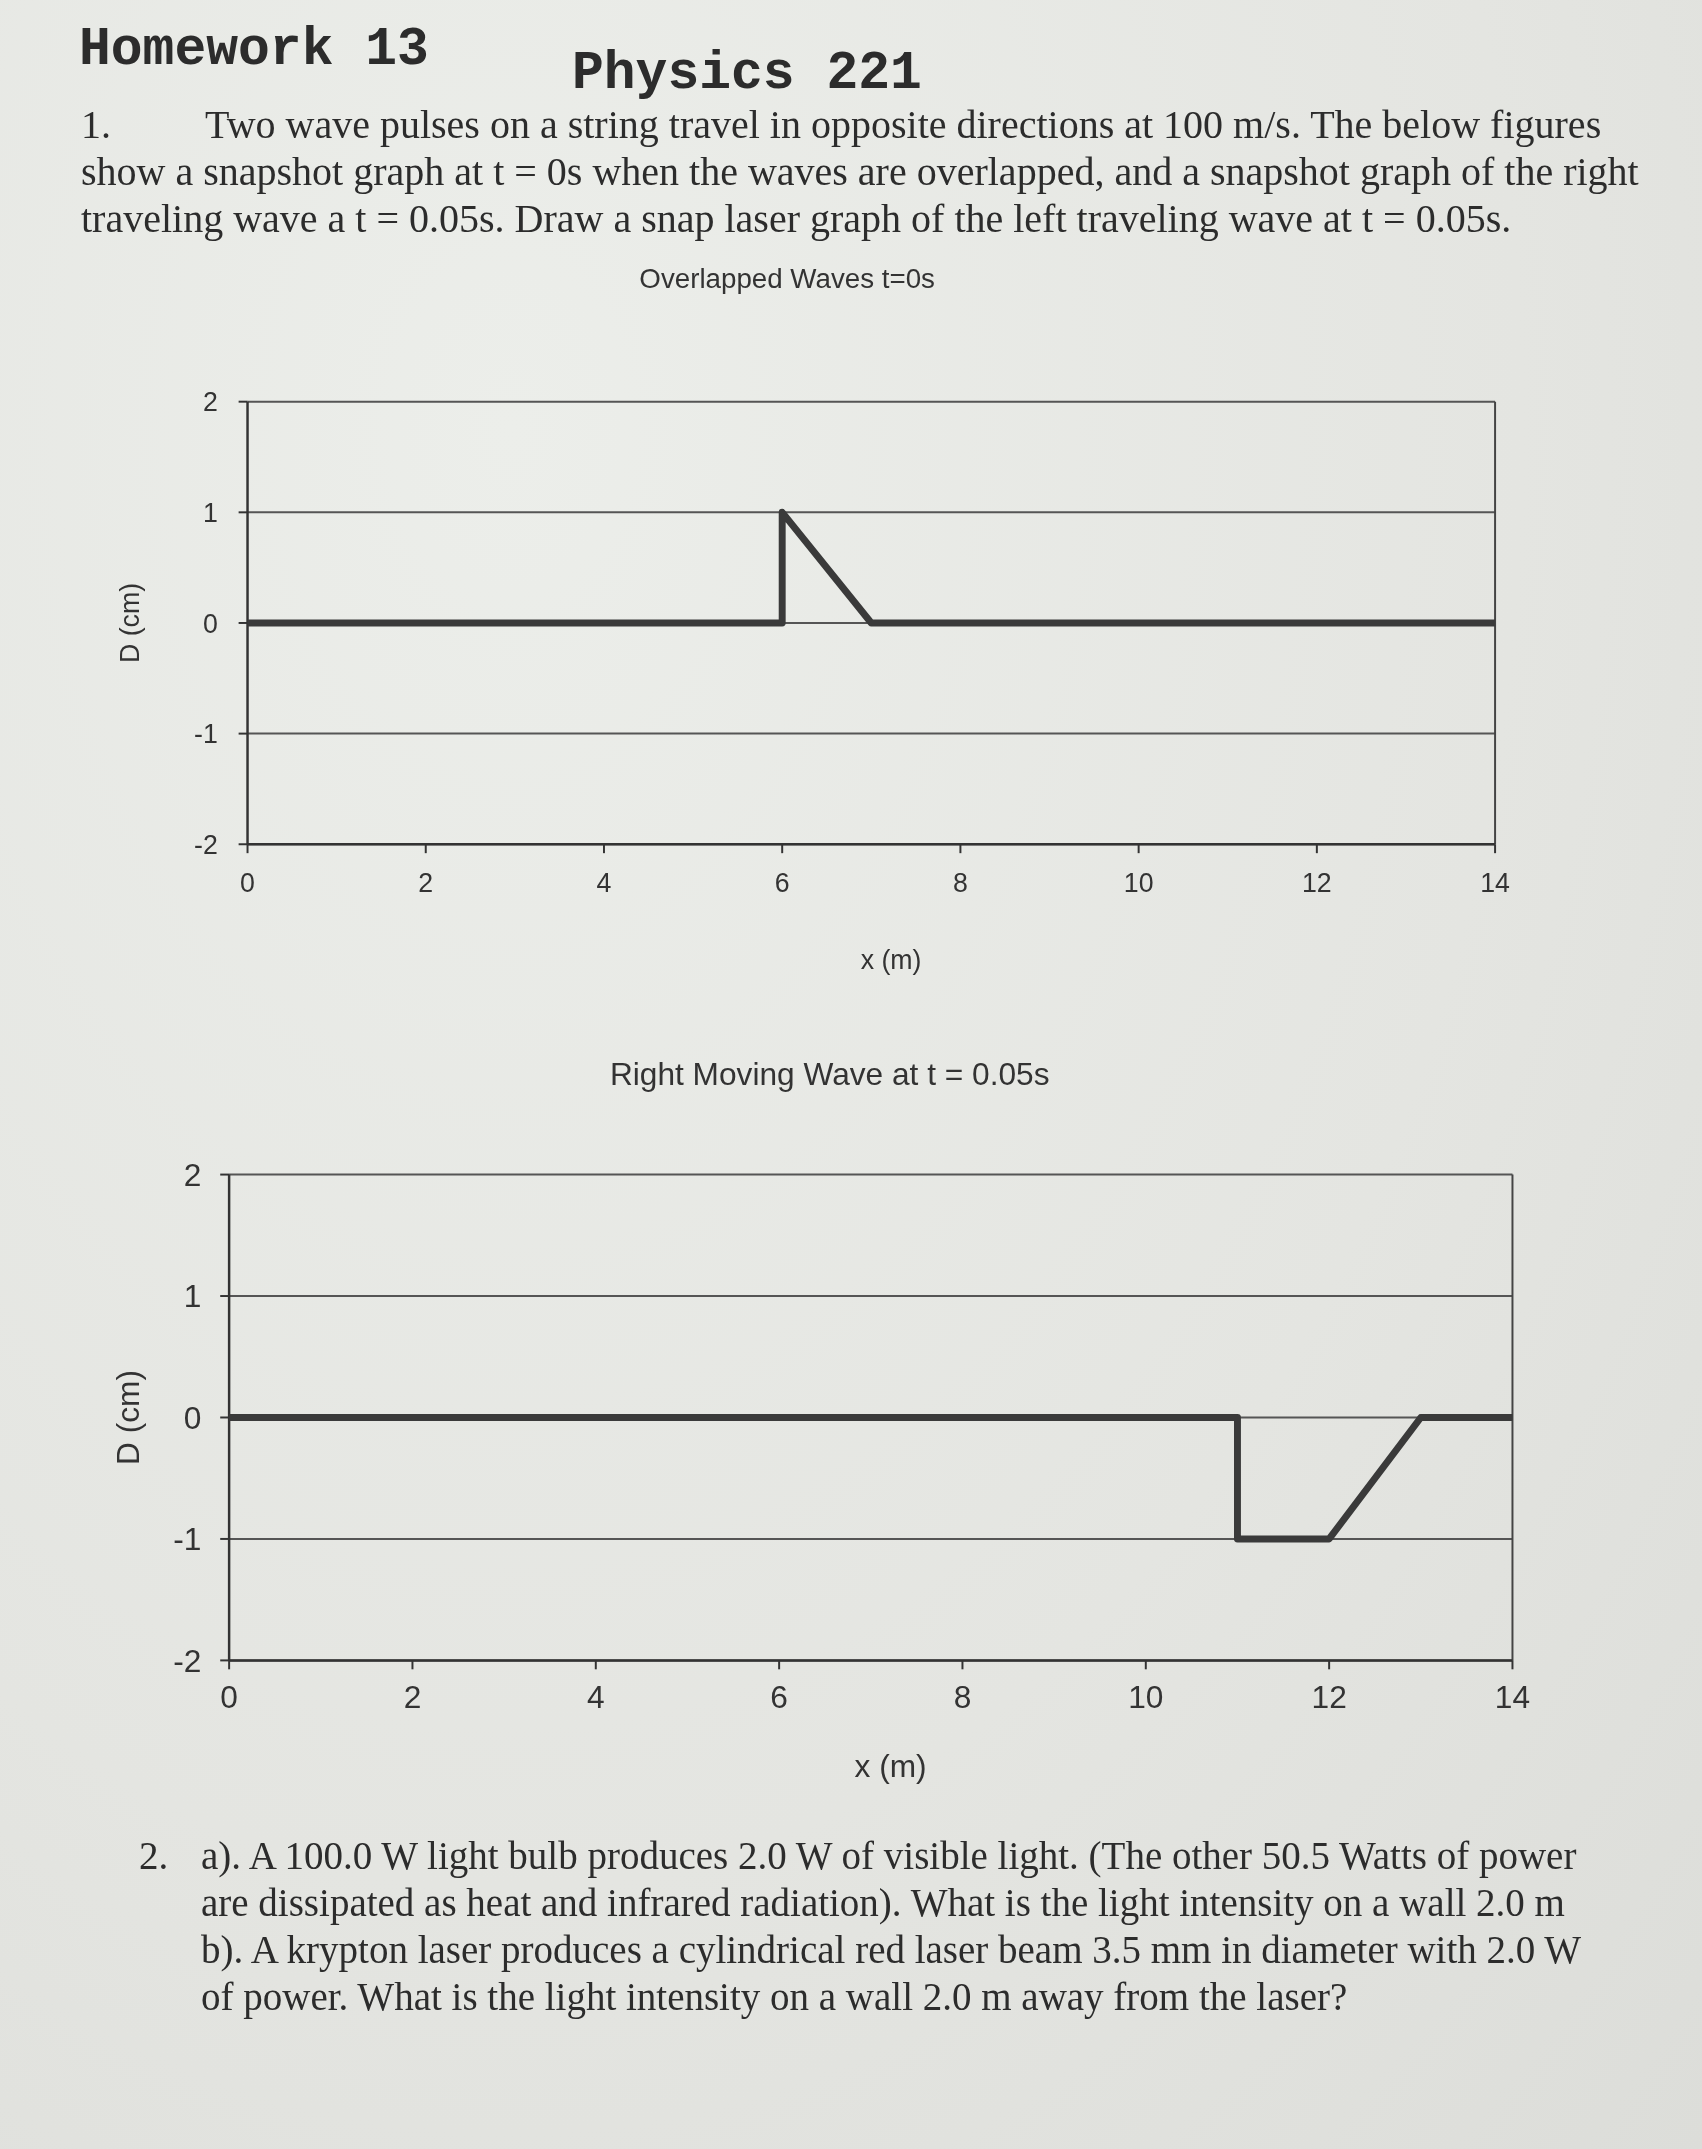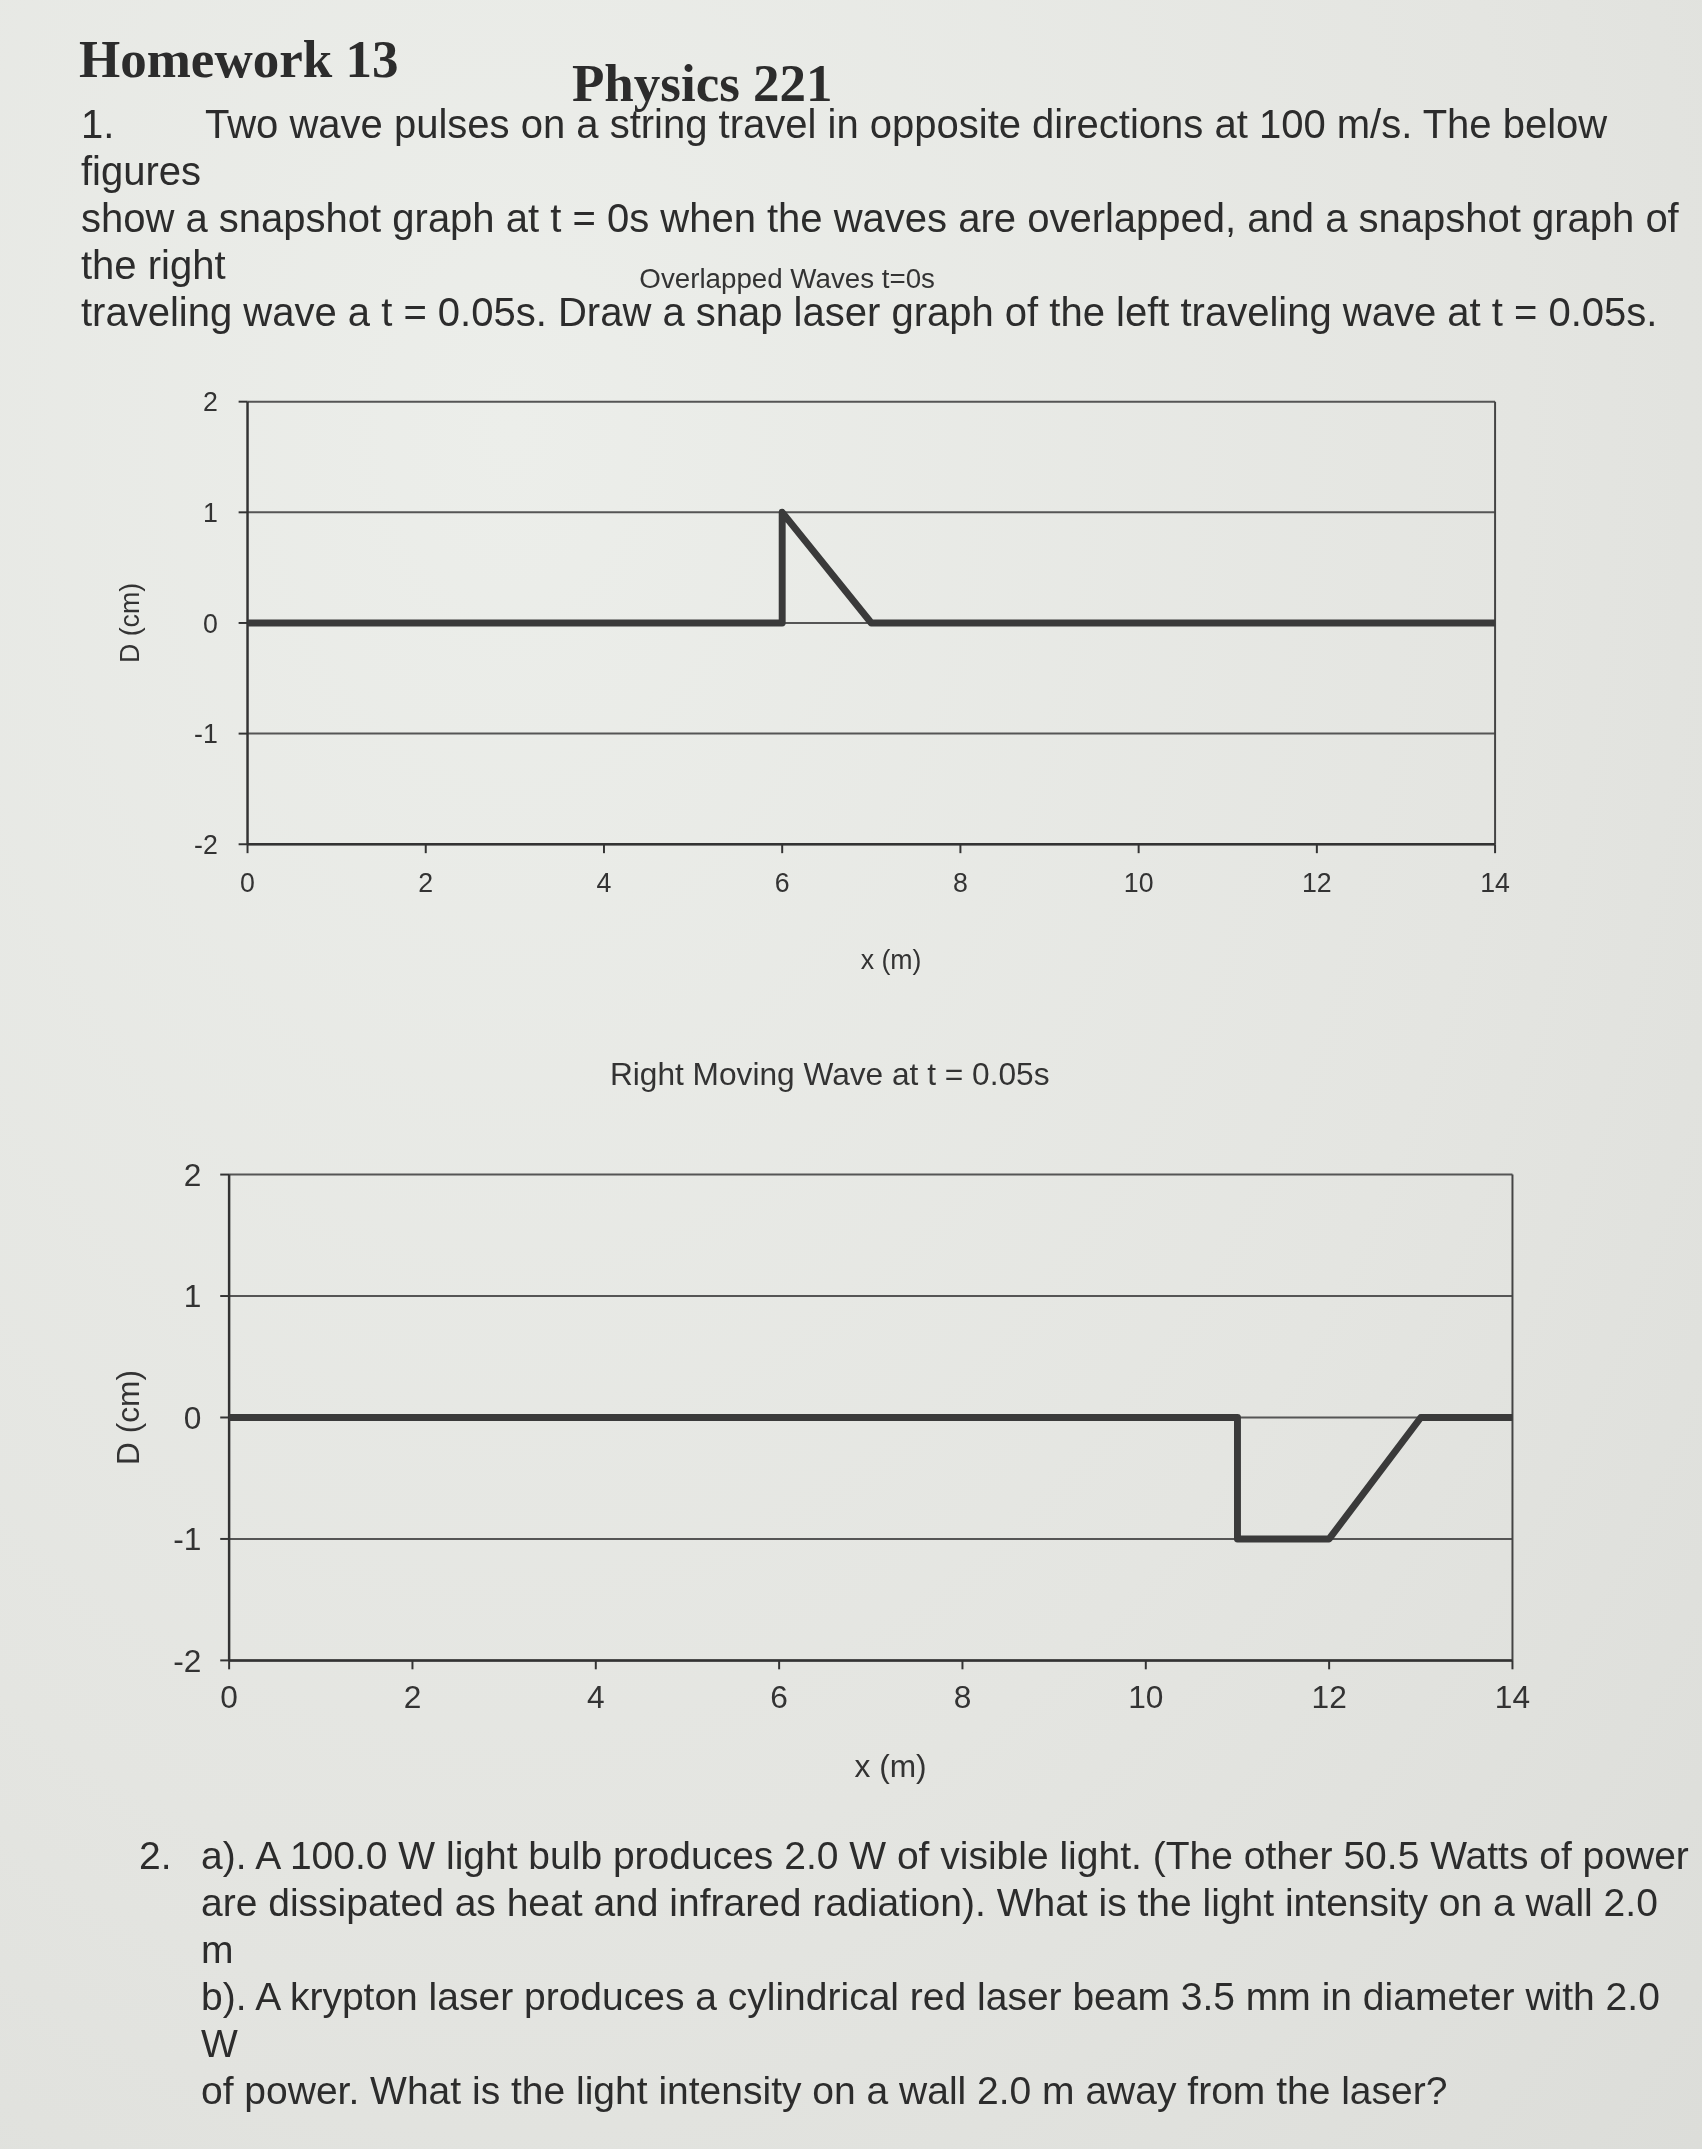--- a/index.html
+++ b/index.html
@@ -3,22 +3,22 @@
   <meta charset="utf-8">
   <style>
     html, body { margin: 0; padding: 0; }
     body {
       width: 1703px; height: 2149px; overflow: hidden;
       background: #e6e7e3;
       background-image: radial-gradient(ellipse at 30% 20%, #eceeea 0%, #e4e5e1 60%, #dcddd9 100%);
       color: #2a2a2a;
       position: relative;
     }
-    .sans { font-family: Liberation Serif, serif; margin-top: 9px; }
-    .serif { font-family: Liberation Sans, sans-serif; }
+    .sans { font-family: Liberation Mono, monospace; }
+    .serif { font-family: Liberation Serif, serif; }
     .header {
       position: absolute; left: 79px; top: 20px;
       font-size: 53px; font-weight: bold; color: #2c2c2c; letter-spacing: 0px;
     }
     .header .course { position: absolute; left: 493px; top: 24px; white-space: nowrap; }
     .q1 {
       position: absolute; left: 81px; top: 101px; width: 1604px;
       font-size: 40px; line-height: 47px; color: #2c2c2c;
     }
     .q1 .num { display: inline-block; width: 124px; }

